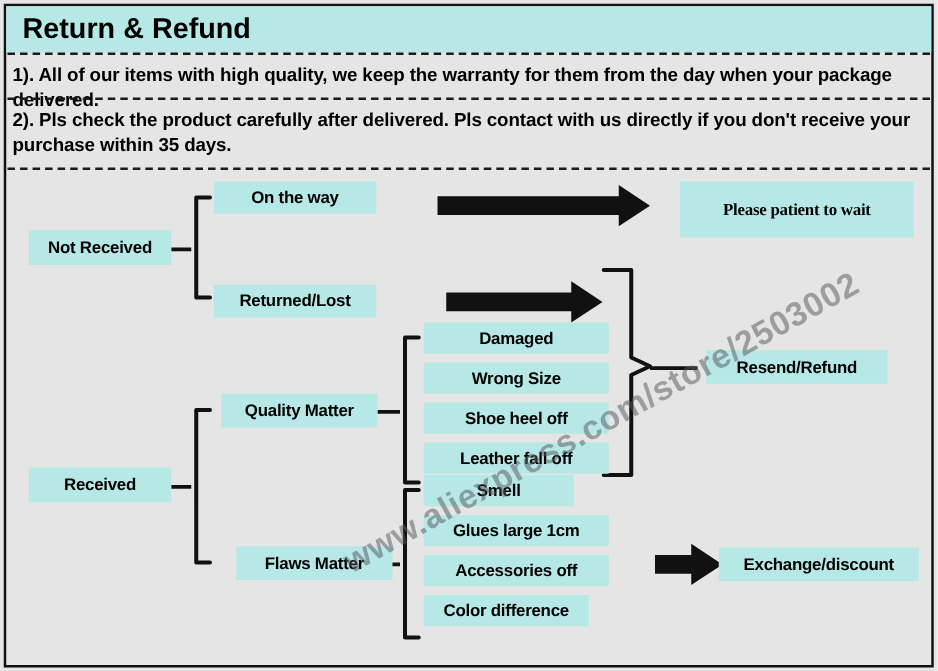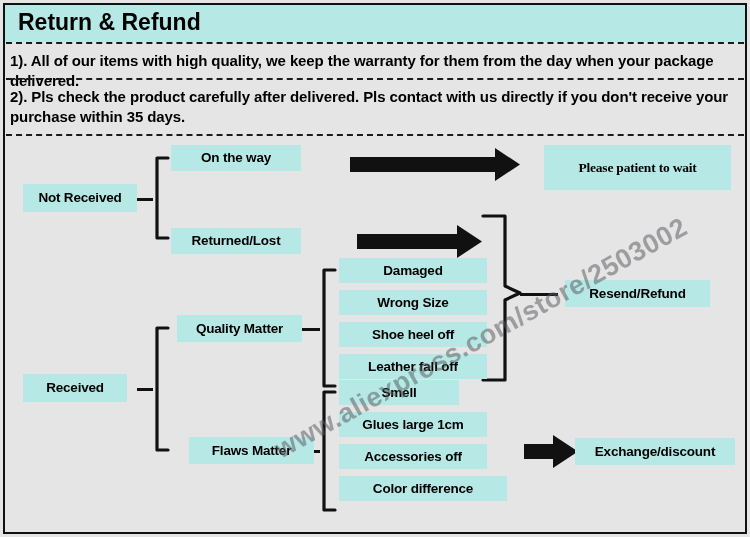--- a/index.html
+++ b/index.html
@@ -151,39 +151,39 @@
         <polygon points="352,98 452,98 452,89 477,105.5 452,122 452,113 352,113"></polygon>
       </g>
 
       <g fill="#111111">
         <polygon points="519,308 548,308 548,299 573,315.5 548,332 548,323 519,323"></polygon>
       </g>
     </svg>
 
     <div class="box" style="left:18px;top:48px;width:114px;height:28px;">Not Received</div>
 
-    <div class="box" style="left:18px;top:238px;width:104px;height:28px;">Received</div>
+    <div class="box" style="left:18px;top:238px;width:114px;height:28px;">Received</div>
 
     <div class="box" style="left:166px;top:9px;width:130px;height:26px;text-align:center;">On the way</div>
 
     <div class="box" style="left:166px;top:92px;width:130px;height:26px;">Returned/Lost</div>
 
     <div class="box" style="left:172px;top:179px;width:125px;height:27px;">Quality Matter</div>
 
     <div class="box" style="left:184px;top:301px;width:125px;height:27px;">Flaws Matter</div>
 
     <div class="box" style="left:334px;top:122px;width:148px;height:25px;">Damaged</div>
     <div class="box" style="left:334px;top:154px;width:148px;height:25px;">Wrong Size</div>
     <div class="box" style="left:334px;top:186px;width:148px;height:25px;">Shoe heel off</div>
     <div class="box" style="left:334px;top:218px;width:148px;height:25px;">Leather fall off</div>
 
     <div class="box" style="left:334px;top:244px;width:120px;height:25px;">Smell</div>
     <div class="box" style="left:334px;top:276px;width:148px;height:25px;">Glues large 1cm</div>
     <div class="box" style="left:334px;top:308px;width:148px;height:25px;">Accessories off</div>
-    <div class="box" style="left:334px;top:340px;width:168px;height:25px;">Color difference</div>
+    <div class="box" style="left:334px;top:340px;width:132px;height:25px;">Color difference</div>
 
     <div class="box" style="left:539px;top:9px;width:187px;height:45px;padding:0 6px;font-family:Liberation Serif, serif;">Please  patient to wait</div>
 
     <div class="box" style="left:560px;top:144px;width:145px;height:27px;">Resend/Refund</div>
 
     <div class="box" style="left:570px;top:302px;width:160px;height:27px;">Exchange/discount</div>
 
     <div class="wm">www.aliexpress.com/store/2503002</div>
 
   </div>

